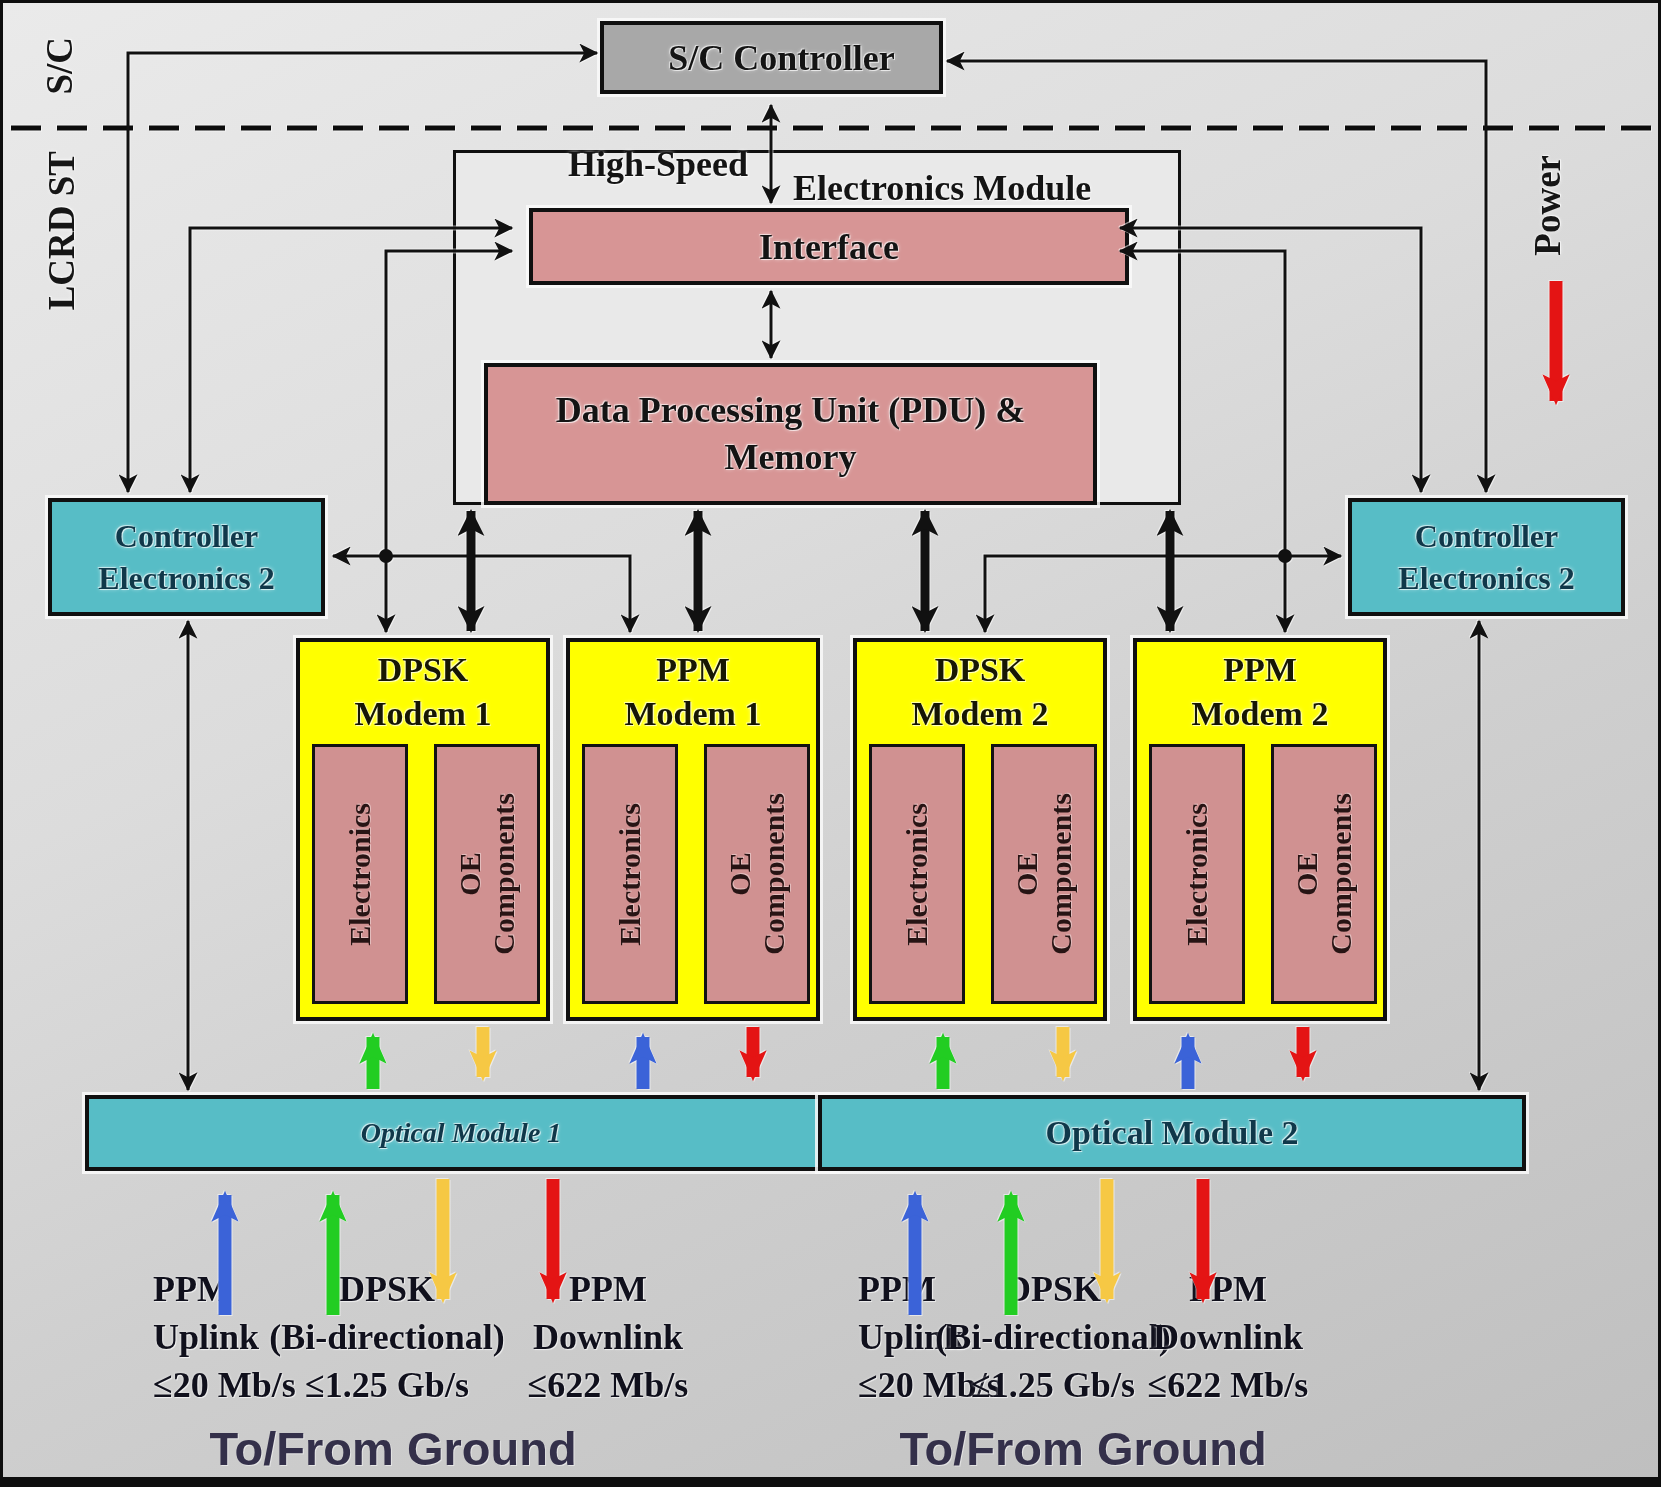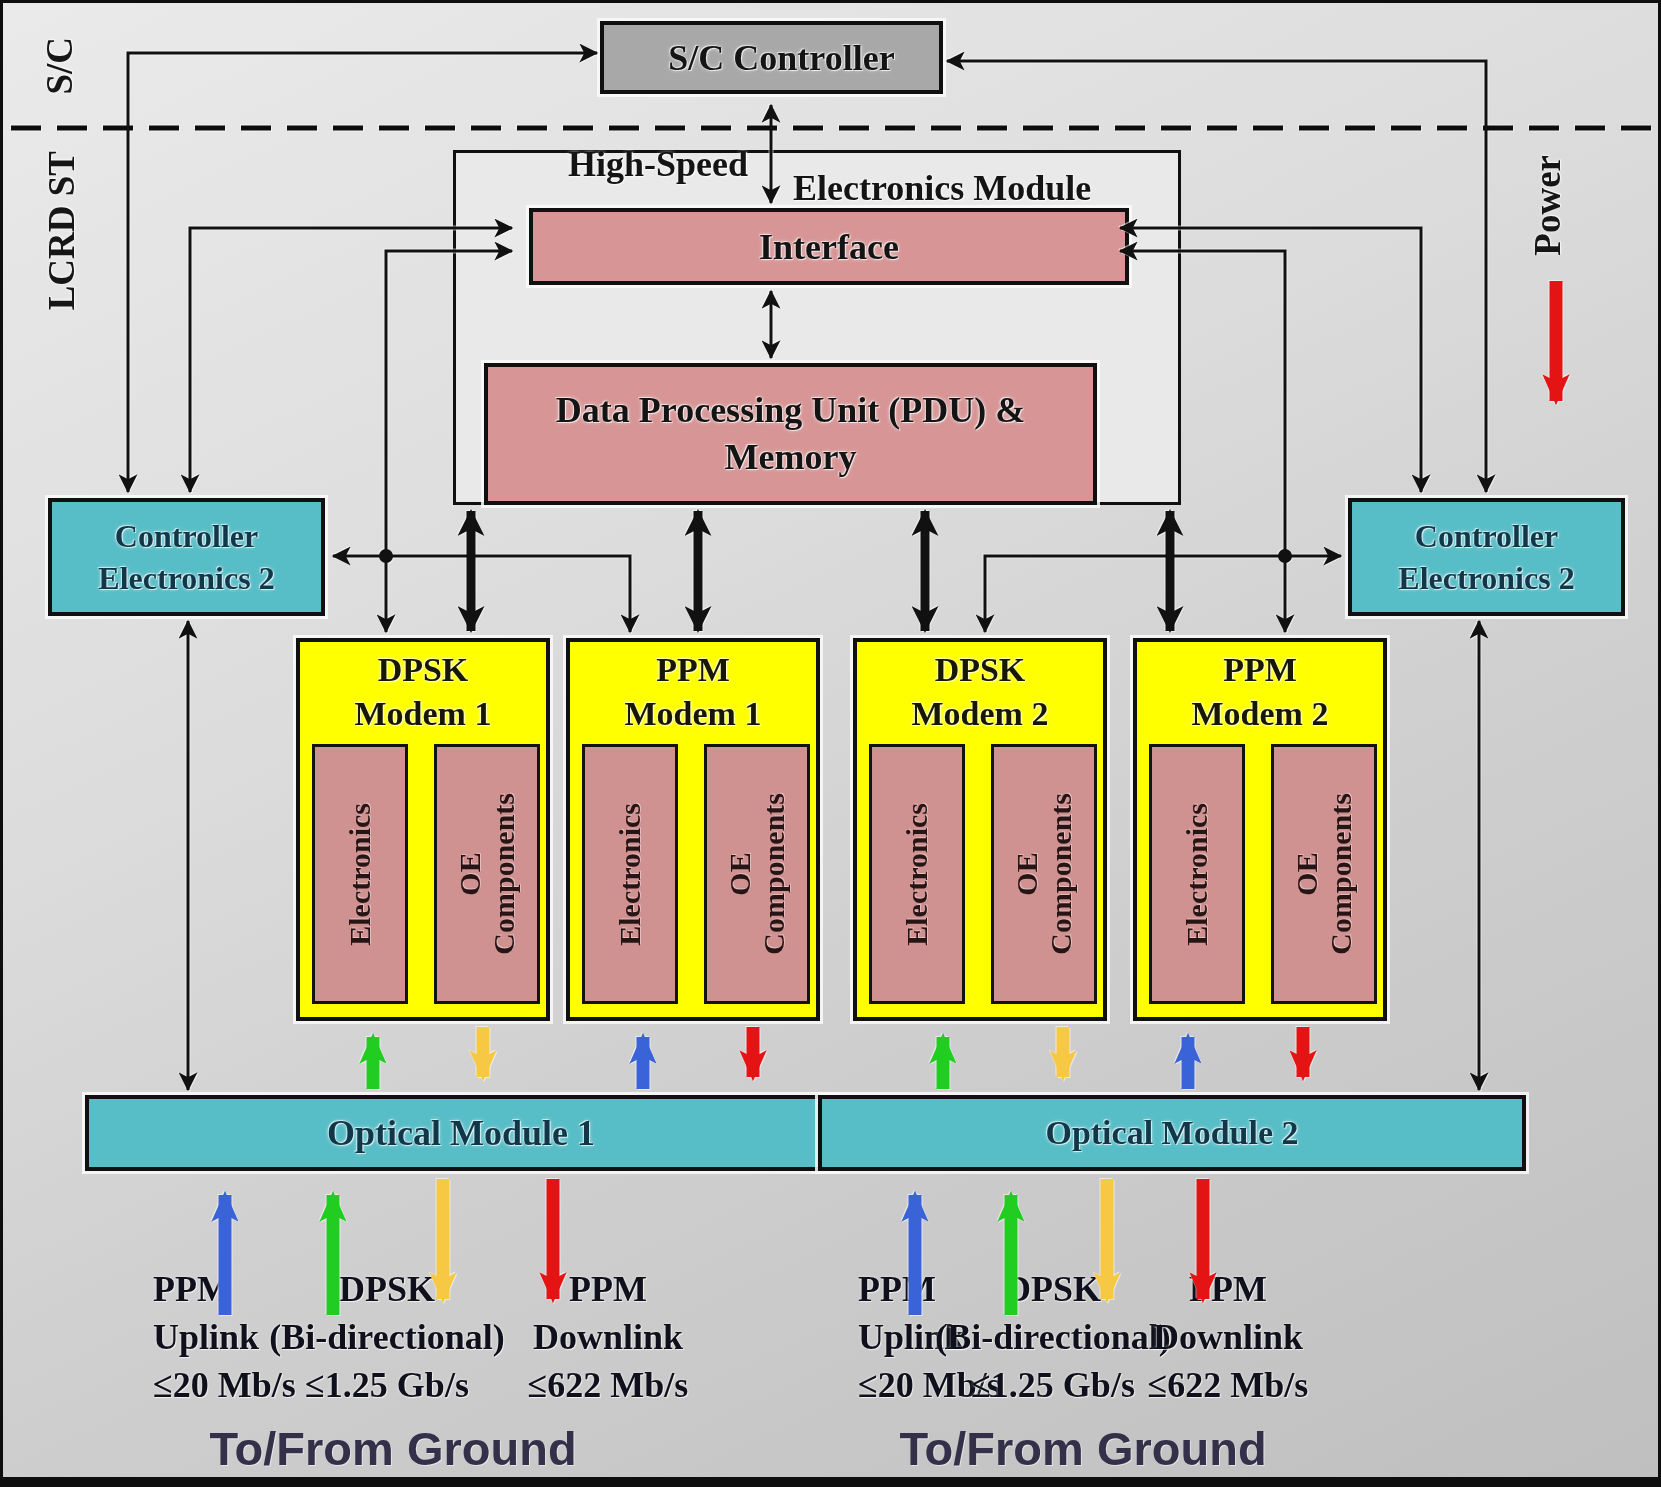--- a/index.html
+++ b/index.html
@@ -156,21 +156,21 @@
       <span class="vtext">Electronics</span>
     </div>
     <div class="inner" style="left:134px;top:102px;width:106px;height:260px;">
       <div class="vtext">
         <div>OE</div>
         <div>Components</div>
       </div>
     </div>
   </div>
 
-  <div class="box teal" style="left:82px;top:1092px;width:752px;height:76px;font-size:36px;">
+  <div class="box teal" style="left:82px;top:1092px;width:752px;height:76px;font-size:28px;font-style:italic;">
     <span>Optical Module 1</span>
   </div>
   <div class="box teal" style="left:815px;top:1092px;width:708px;height:76px;font-size:34px;text-align:right;">
     <span>Optical Module 2</span>
   </div>
 
   <div class="gslabel" style="left:150px;top:1262px;">
     <div>PPM</div>
     <div>Uplink</div>
     <div>≤20 Mb/s</div>

